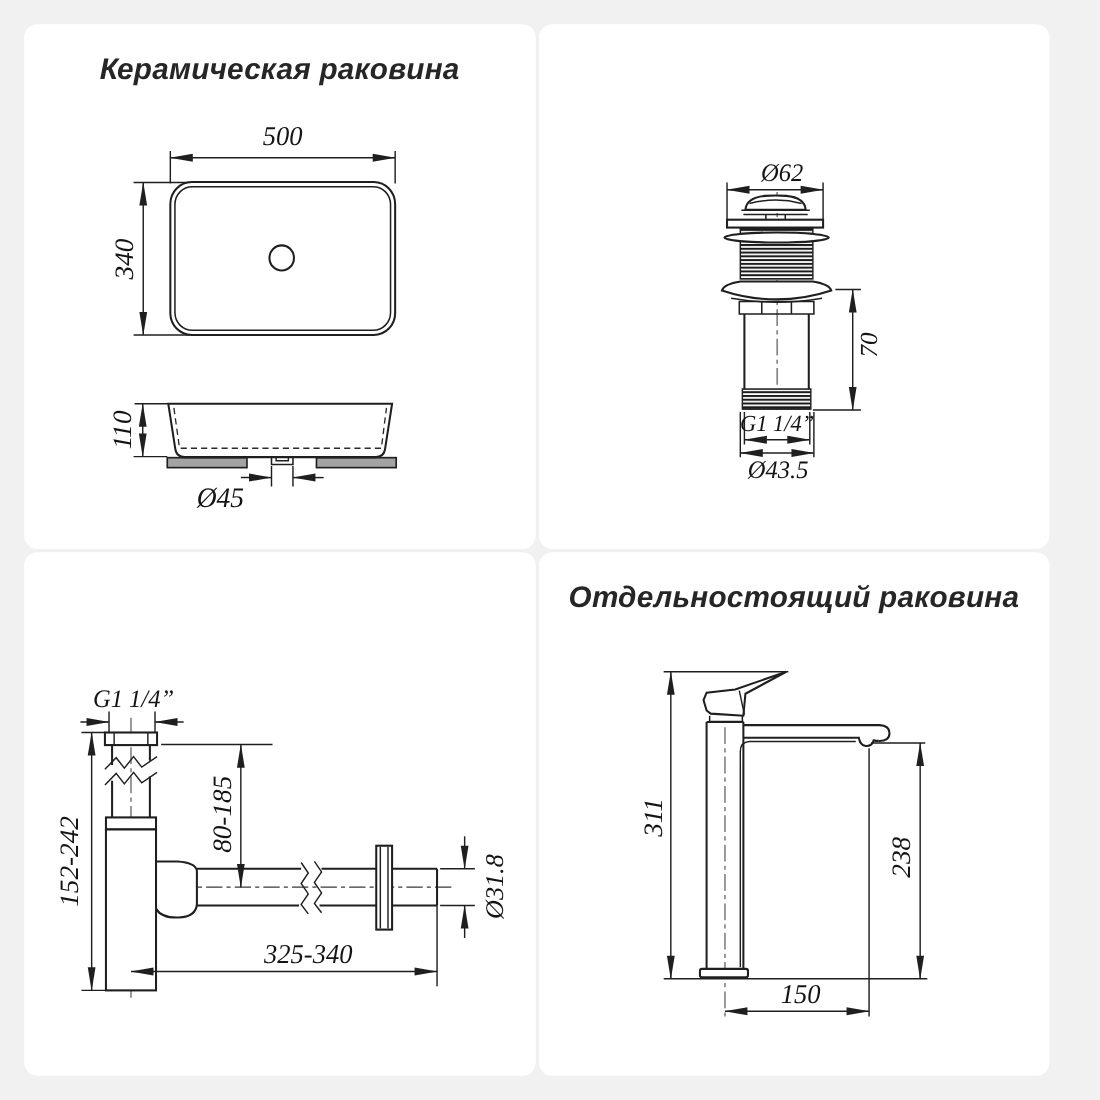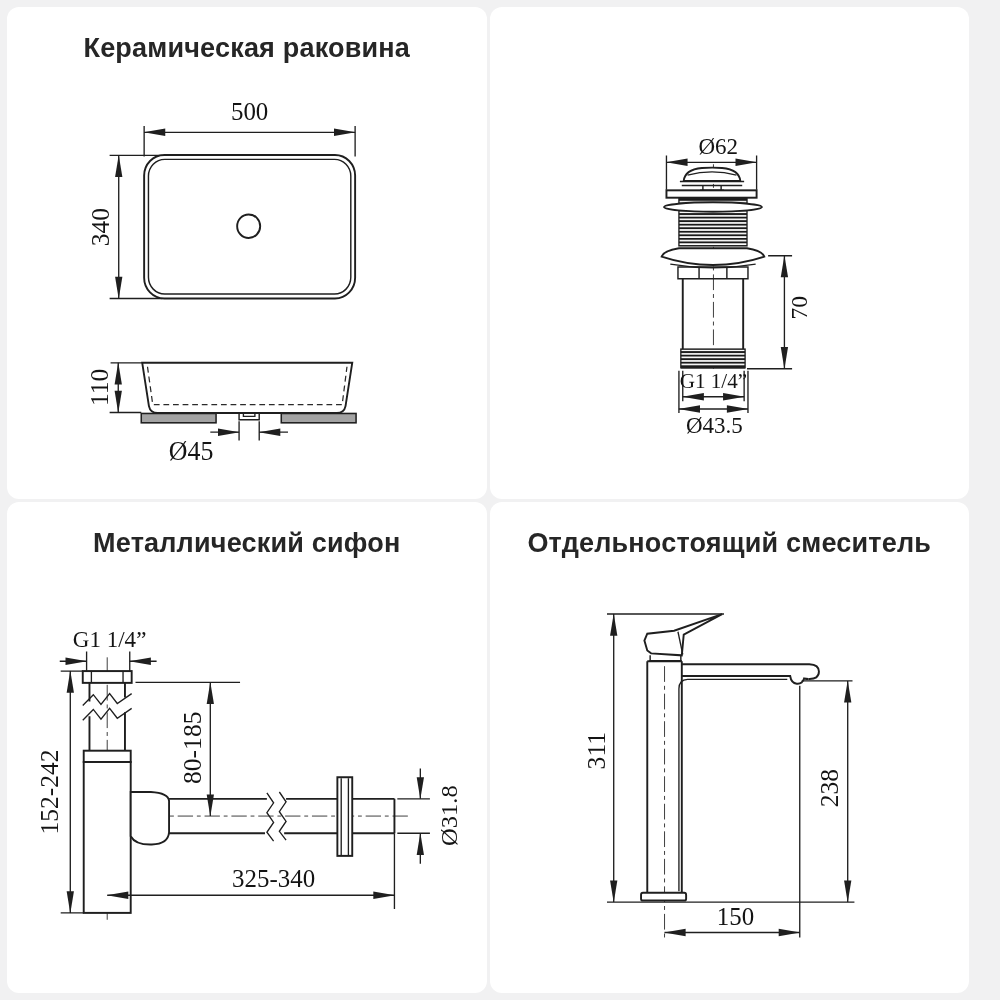--- a/index.html
+++ b/index.html
@@ -1,17 +1,17 @@
 <!DOCTYPE html>
 <html><head>
 <meta charset="utf-8">
 <style>
   html,body{margin:0;padding:0;}
   body{width:1000px;height:1000px;background:#f1f1f2;font-family:"Liberation Sans",sans-serif;}
-  .grid{display:grid;grid-template-columns:1fr 1fr;grid-template-rows:1fr 1fr;gap:3px;padding:7px;box-sizing:border-box;width:976px;height:1000px;}
+  .grid{display:grid;grid-template-columns:1fr 1fr;grid-template-rows:1fr 1fr;gap:3px;padding:22px;box-sizing:border-box;width:976px;height:1000px;font-style:italic;}
   .card{position:relative;background:#ffffff;border-radius:12px;overflow:hidden;}
   .title{position:absolute;top:26px;left:0;width:100%;text-align:center;font-weight:700;font-size:27px;color:#262626;letter-spacing:.2px;}
   svg.draw{position:absolute;left:0;top:0;width:100%;height:100%;}
   svg text{font-family:"Liberation Serif",serif;fill:#141414;}
   .o{fill:none;stroke:#1f1f1f;stroke-width:2;}
   .o15{fill:none;stroke:#1f1f1f;stroke-width:1.5;}
   .ow{fill:#ffffff;stroke:#1f1f1f;stroke-width:2;}
   .d{fill:none;stroke:#1f1f1f;stroke-width:1.4;}
   .cl{fill:none;stroke:#3a3a3a;stroke-width:1;stroke-dasharray:16 4 4 4;}
   .dash{fill:none;stroke:#2a2a2a;stroke-width:1.3;stroke-dasharray:6 4;}
@@ -111,21 +111,20 @@
         <text x="233" y="388" font-size="22" text-anchor="middle">G1 1/4”</text>
         <line class="d" x1="201" y1="396.5" x2="265" y2="396.5" marker-start="url(#arw)" marker-end="url(#arw)"></line>
 
         <line class="d" x1="197" y1="409" x2="269" y2="409" marker-start="url(#arw)" marker-end="url(#arw)"></line>
         <text x="234" y="433" font-size="24" text-anchor="middle">Ø43.5</text>
       </g>
     </svg>
   </div>
 
   <div class="card">
-    <div class="title">Металлический сифон</div>
     <svg class="draw" viewBox="0 0 500 500" preserveAspectRatio="none">
       <g>
 
         <path class="cl" d="M104.5,158 V425 M150,319.5 H420"></path>
 
         <text x="107" y="148" font-size="24" text-anchor="middle">G1 1/4”</text>
         <path class="d" d="M83,152 V172 M128,152 V172"></path>
         <line class="d" x1="55" y1="162" x2="83" y2="162" marker-end="url(#arw)"></line>
         <line class="d" x1="128" y1="162" x2="156" y2="162" marker-start="url(#arw)"></line>
 
@@ -160,21 +159,21 @@
 
         <path class="d" d="M407,302 H441 M407,337 H441"></path>
         <line class="d" x1="431" y1="271" x2="431" y2="302" marker-end="url(#arw)"></line>
         <line class="d" x1="431" y1="337" x2="431" y2="368" marker-start="url(#arw)"></line>
         <text x="469" y="319" font-size="25" text-anchor="middle" transform="rotate(-90 469 319)">Ø31.8</text>
       </g>
     </svg>
   </div>
 
   <div class="card">
-    <div class="title">Отдельностоящий смеситель</div>
+    <div class="title">Отдельностоящий раковина</div>
     <svg class="draw" viewBox="0 0 500 500" preserveAspectRatio="none">
       <g>
 
         <path class="cl" d="M182,167 V443"></path>
 
         <path class="ow" d="M242,114 L192,131 L164,134 L161,141 L164,151 L168,154 L200,156 L202,135 Z" stroke-width="1.8"></path>
         <path class="d" d="M196,132 L201,155"></path>
 
         <path class="o15" d="M167,156 V161.5 M199,156 V161.5 M166,161.5 H200"></path>
 

